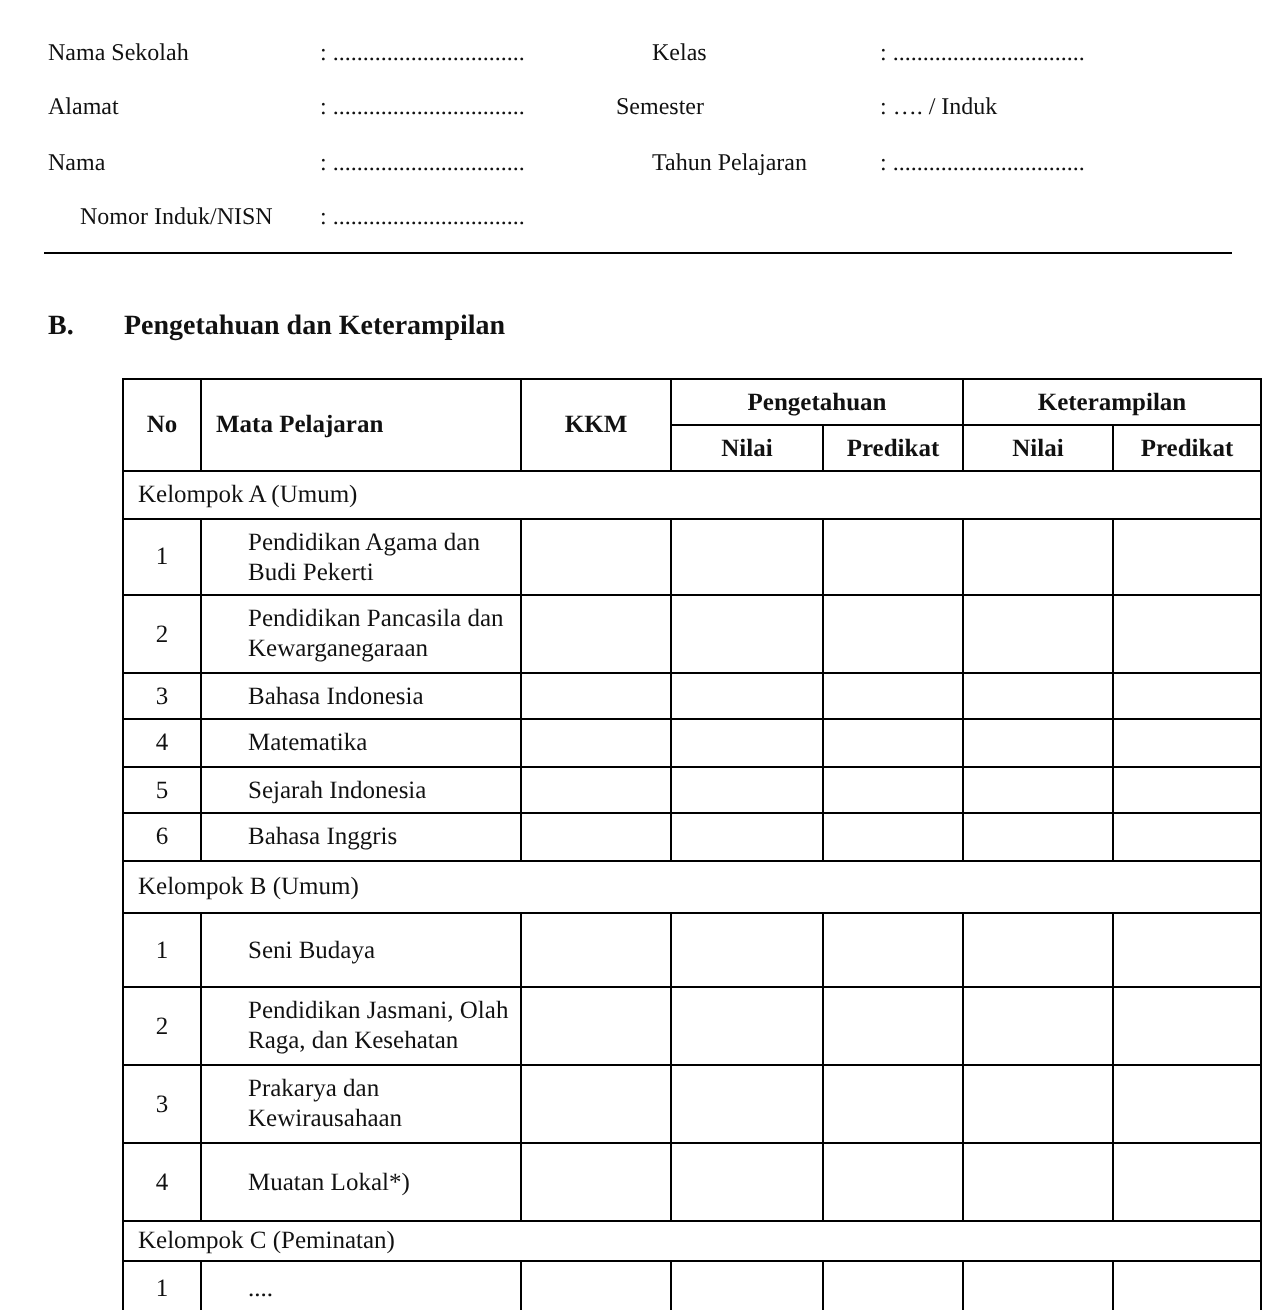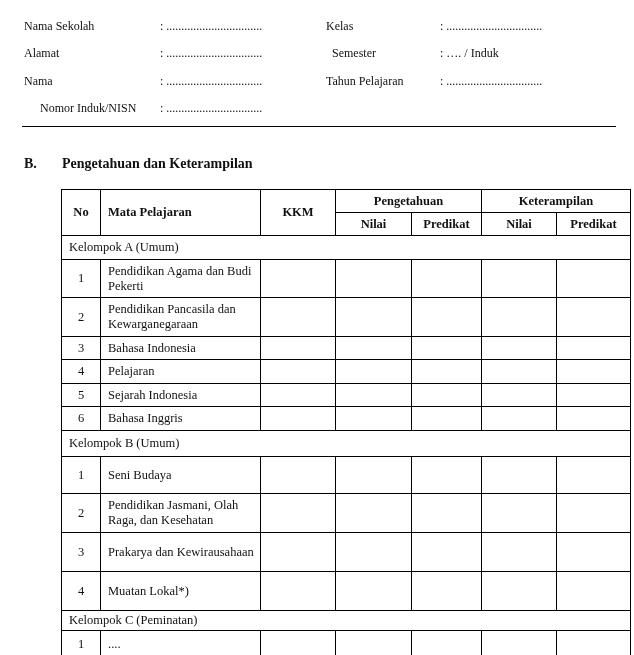--- a/index.html
+++ b/index.html
@@ -8,38 +8,38 @@
   .info { position:absolute; font-size:12px; line-height:16px; white-space:nowrap; }
   .hr { position:absolute; left:22px; top:126px; width:594px; height:0; border-top:1.5px solid #000; }
   .section { position:absolute; top:156px; font-size:14px; font-weight:bold; }
   table { position:absolute; left:61px; top:189px; border-collapse:collapse; table-layout:fixed; }
   td, th { border:1.4px solid #000; padding:0; font-size:12.5px; }
   th { font-weight:bold; }
   .c-no { width:38px; text-align:center; }
   .c-mp { width:152px; text-align:left; padding-left:7px; line-height:15px; }
   .grp { font-weight:normal; text-align:left; padding-left:7px; }
   td.num { text-align:center; }
-  td.subj { padding-left:7px; line-height:15px; }
+  td.subj { padding-left:23px; line-height:15px; }
 </style>
 </head>
 <body>
 
 <div>
   <span class="info" style="left:24px;top:18px">Nama Sekolah</span>
   <span class="info" style="left:160px;top:18px">: ................................</span>
   <span class="info" style="left:24px;top:45px">Alamat</span>
   <span class="info" style="left:160px;top:45px">: ................................</span>
   <span class="info" style="left:24px;top:73px">Nama</span>
   <span class="info" style="left:160px;top:73px">: ................................</span>
   <span class="info" style="left:40px;top:100px">Nomor Induk/NISN</span>
   <span class="info" style="left:160px;top:100px">: ................................</span>
 
   <span class="info" style="left:326px;top:18px">Kelas</span>
   <span class="info" style="left:440px;top:18px">: ................................</span>
-  <span class="info" style="left:332px;top:45px">Semester</span>
+  <span class="info" style="left:308px;top:45px">Semester</span>
   <span class="info" style="left:440px;top:45px">: …. / Induk</span>
   <span class="info" style="left:326px;top:73px">Tahun Pelajaran</span>
   <span class="info" style="left:440px;top:73px">: ................................</span>
 </div>
 
 <div class="hr"></div>
 
 <span class="section" style="left:24px">B.</span>
 <span class="section" style="left:62px">Pengetahuan dan Keterampilan</span>
 
@@ -93,21 +93,21 @@
     <td class="num">3</td>
     <td class="subj">Bahasa Indonesia</td>
     <td></td>
         <td></td>
         <td></td>
         <td></td>
         <td></td>
   </tr>
   <tr style="height:24px">
     <td class="num">4</td>
-    <td class="subj">Pelajaran</td>
+    <td class="subj">Matematika</td>
     <td></td>
         <td></td>
         <td></td>
         <td></td>
         <td></td>
   </tr>
   <tr style="height:23px">
     <td class="num">5</td>
     <td class="subj">Sejarah Indonesia</td>
     <td></td>

